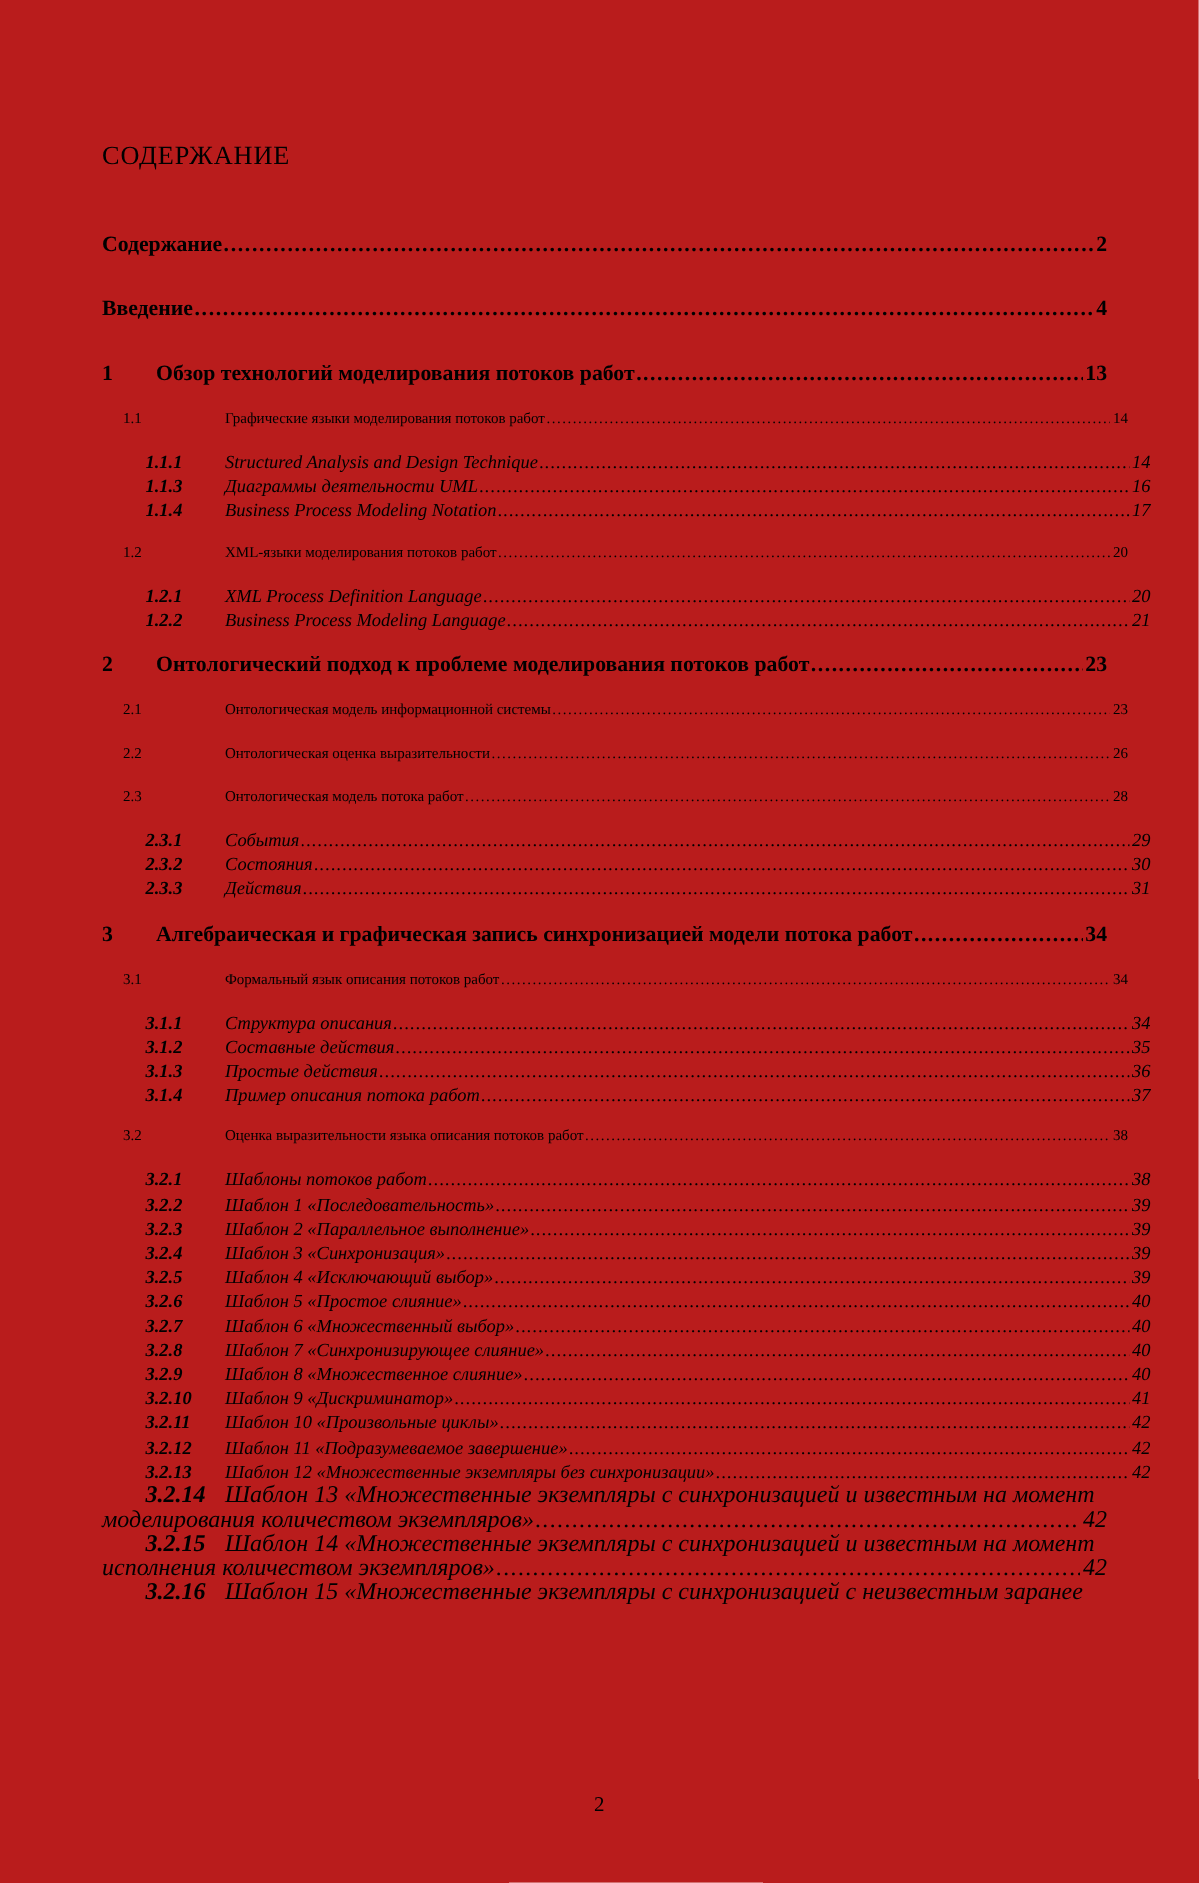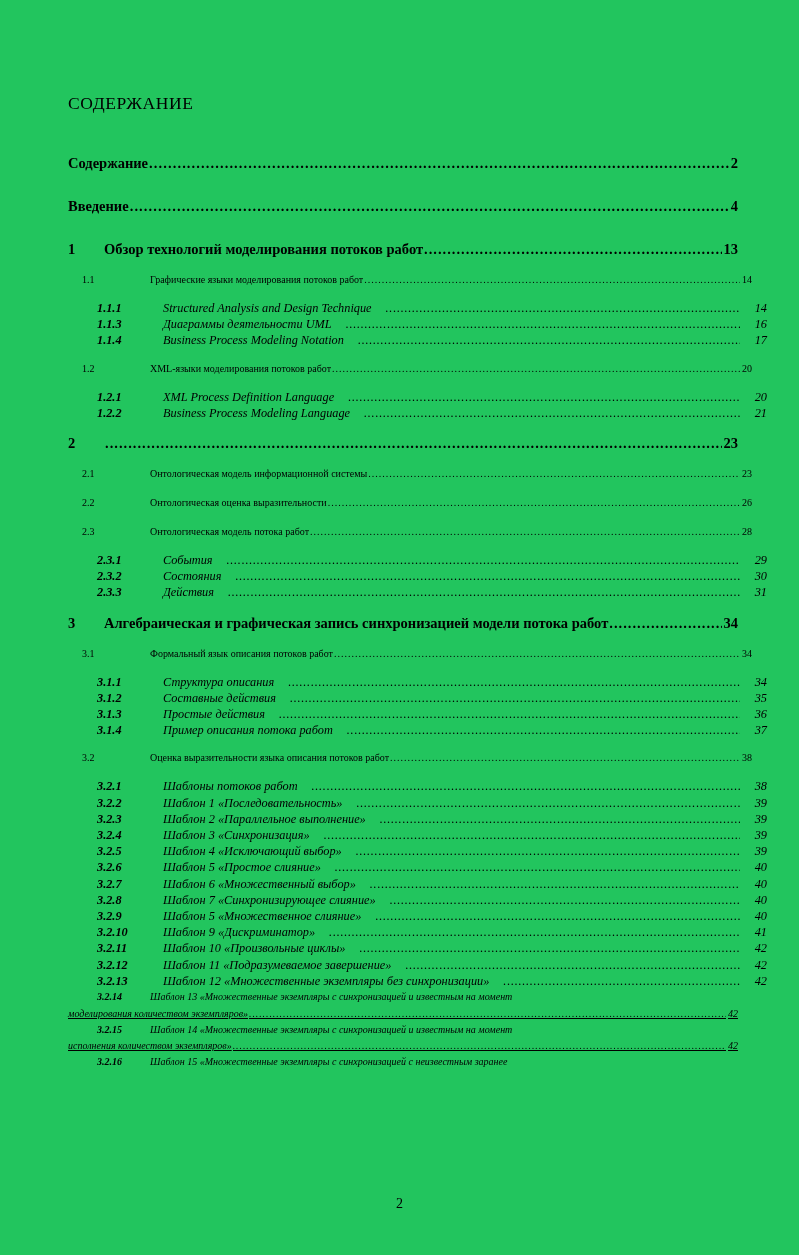--- a/index.html
+++ b/index.html
@@ -14,21 +14,21 @@
     font-family: "Liberation Serif", "DejaVu Serif", serif;
     color: #000000;
     overflow: hidden;
   }
 
   .page {
     position: absolute;
     left: 0; top: 0;
     width: 799px;
     height: 1255px;
-    background: #22c55e;
+    background: #b91c1c;
   }
 
   .content {
     position: absolute;
     left: 68px;
     top: 92px;
     width: 670px;
   }
 
   
@@ -111,38 +111,37 @@
     width: 68px;
   }
   .lvl2 .toc-leader::after { letter-spacing: 1px; }
 
   
   .lvl3 {
     font-style: italic;
     font-size: 12.3px;
     line-height: 16.2px;
     padding-left: 29px;
-    gap: 13px;
   }
   .lvl3 .toc-num {
     width: 53px;
     font-weight: 700;
   }
   .lvl3 .toc-leader::after { letter-spacing: 0.7px; }
 
   
   .lvl3-group {
     margin-top: 4px;
     margin-bottom: 4px;
   }
 
   
   .lvl3-wrap {
     font-style: italic;
-    font-size: 10px;
+    font-size: 16px;
     line-height: 16.6px;
     position: relative;
   }
   .lvl3-wrap .wrap-first {
     display: flex;
     align-items: baseline;
     padding-left: 29px;
   }
   .lvl3-wrap .wrap-first .toc-num {
     flex: 0 0 auto;
@@ -150,21 +149,20 @@
     font-weight: 700;
     white-space: nowrap;
   }
   .lvl3-wrap .wrap-first .wrap-text-a {
     flex: 0 1 auto;
   }
   .lvl3-wrap .wrap-second {
     display: flex;
     align-items: baseline;
     padding-left: 0;
-    text-decoration: underline;
   }
   .lvl3-wrap .wrap-second .wrap-text-b {
     flex: 0 1 auto;
     white-space: nowrap;
   }
 
   
   .page-footer {
     position: absolute;
     left: 0;
@@ -245,20 +243,21 @@
           </div>
           <div class="toc-row lvl3">
             <span class="toc-num">1.2.2</span>
             <span class="toc-label">Business Process Modeling Language</span>
             <span class="toc-leader"></span>
             <span class="toc-page">21</span>
           </div>
         </div>
         <div class="toc-row lvl1">
           <span class="toc-num">2</span>
+          <span class="toc-label">Онтологический подход к проблеме моделирования потоков работ</span>
           <span class="toc-leader"></span>
           <span class="toc-page">23</span>
         </div>
         <div class="toc-row lvl2">
           <span class="toc-num">2.1</span>
           <span class="toc-label">Онтологическая модель информационной системы</span>
           <span class="toc-leader"></span>
           <span class="toc-page">23</span>
         </div>
         <div class="toc-row lvl2">
@@ -381,21 +380,21 @@
             <span class="toc-page">40</span>
           </div>
           <div class="toc-row lvl3">
             <span class="toc-num">3.2.8</span>
             <span class="toc-label">Шаблон 7 «Синхронизирующее слияние»</span>
             <span class="toc-leader"></span>
             <span class="toc-page">40</span>
           </div>
           <div class="toc-row lvl3">
             <span class="toc-num">3.2.9</span>
-            <span class="toc-label">Шаблон 5 «Множественное слияние»</span>
+            <span class="toc-label">Шаблон 8 «Множественное слияние»</span>
             <span class="toc-leader"></span>
             <span class="toc-page">40</span>
           </div>
           <div class="toc-row lvl3">
             <span class="toc-num">3.2.10</span>
             <span class="toc-label">Шаблон 9 «Дискриминатор»</span>
             <span class="toc-leader"></span>
             <span class="toc-page">41</span>
           </div>
           <div class="toc-row lvl3">

